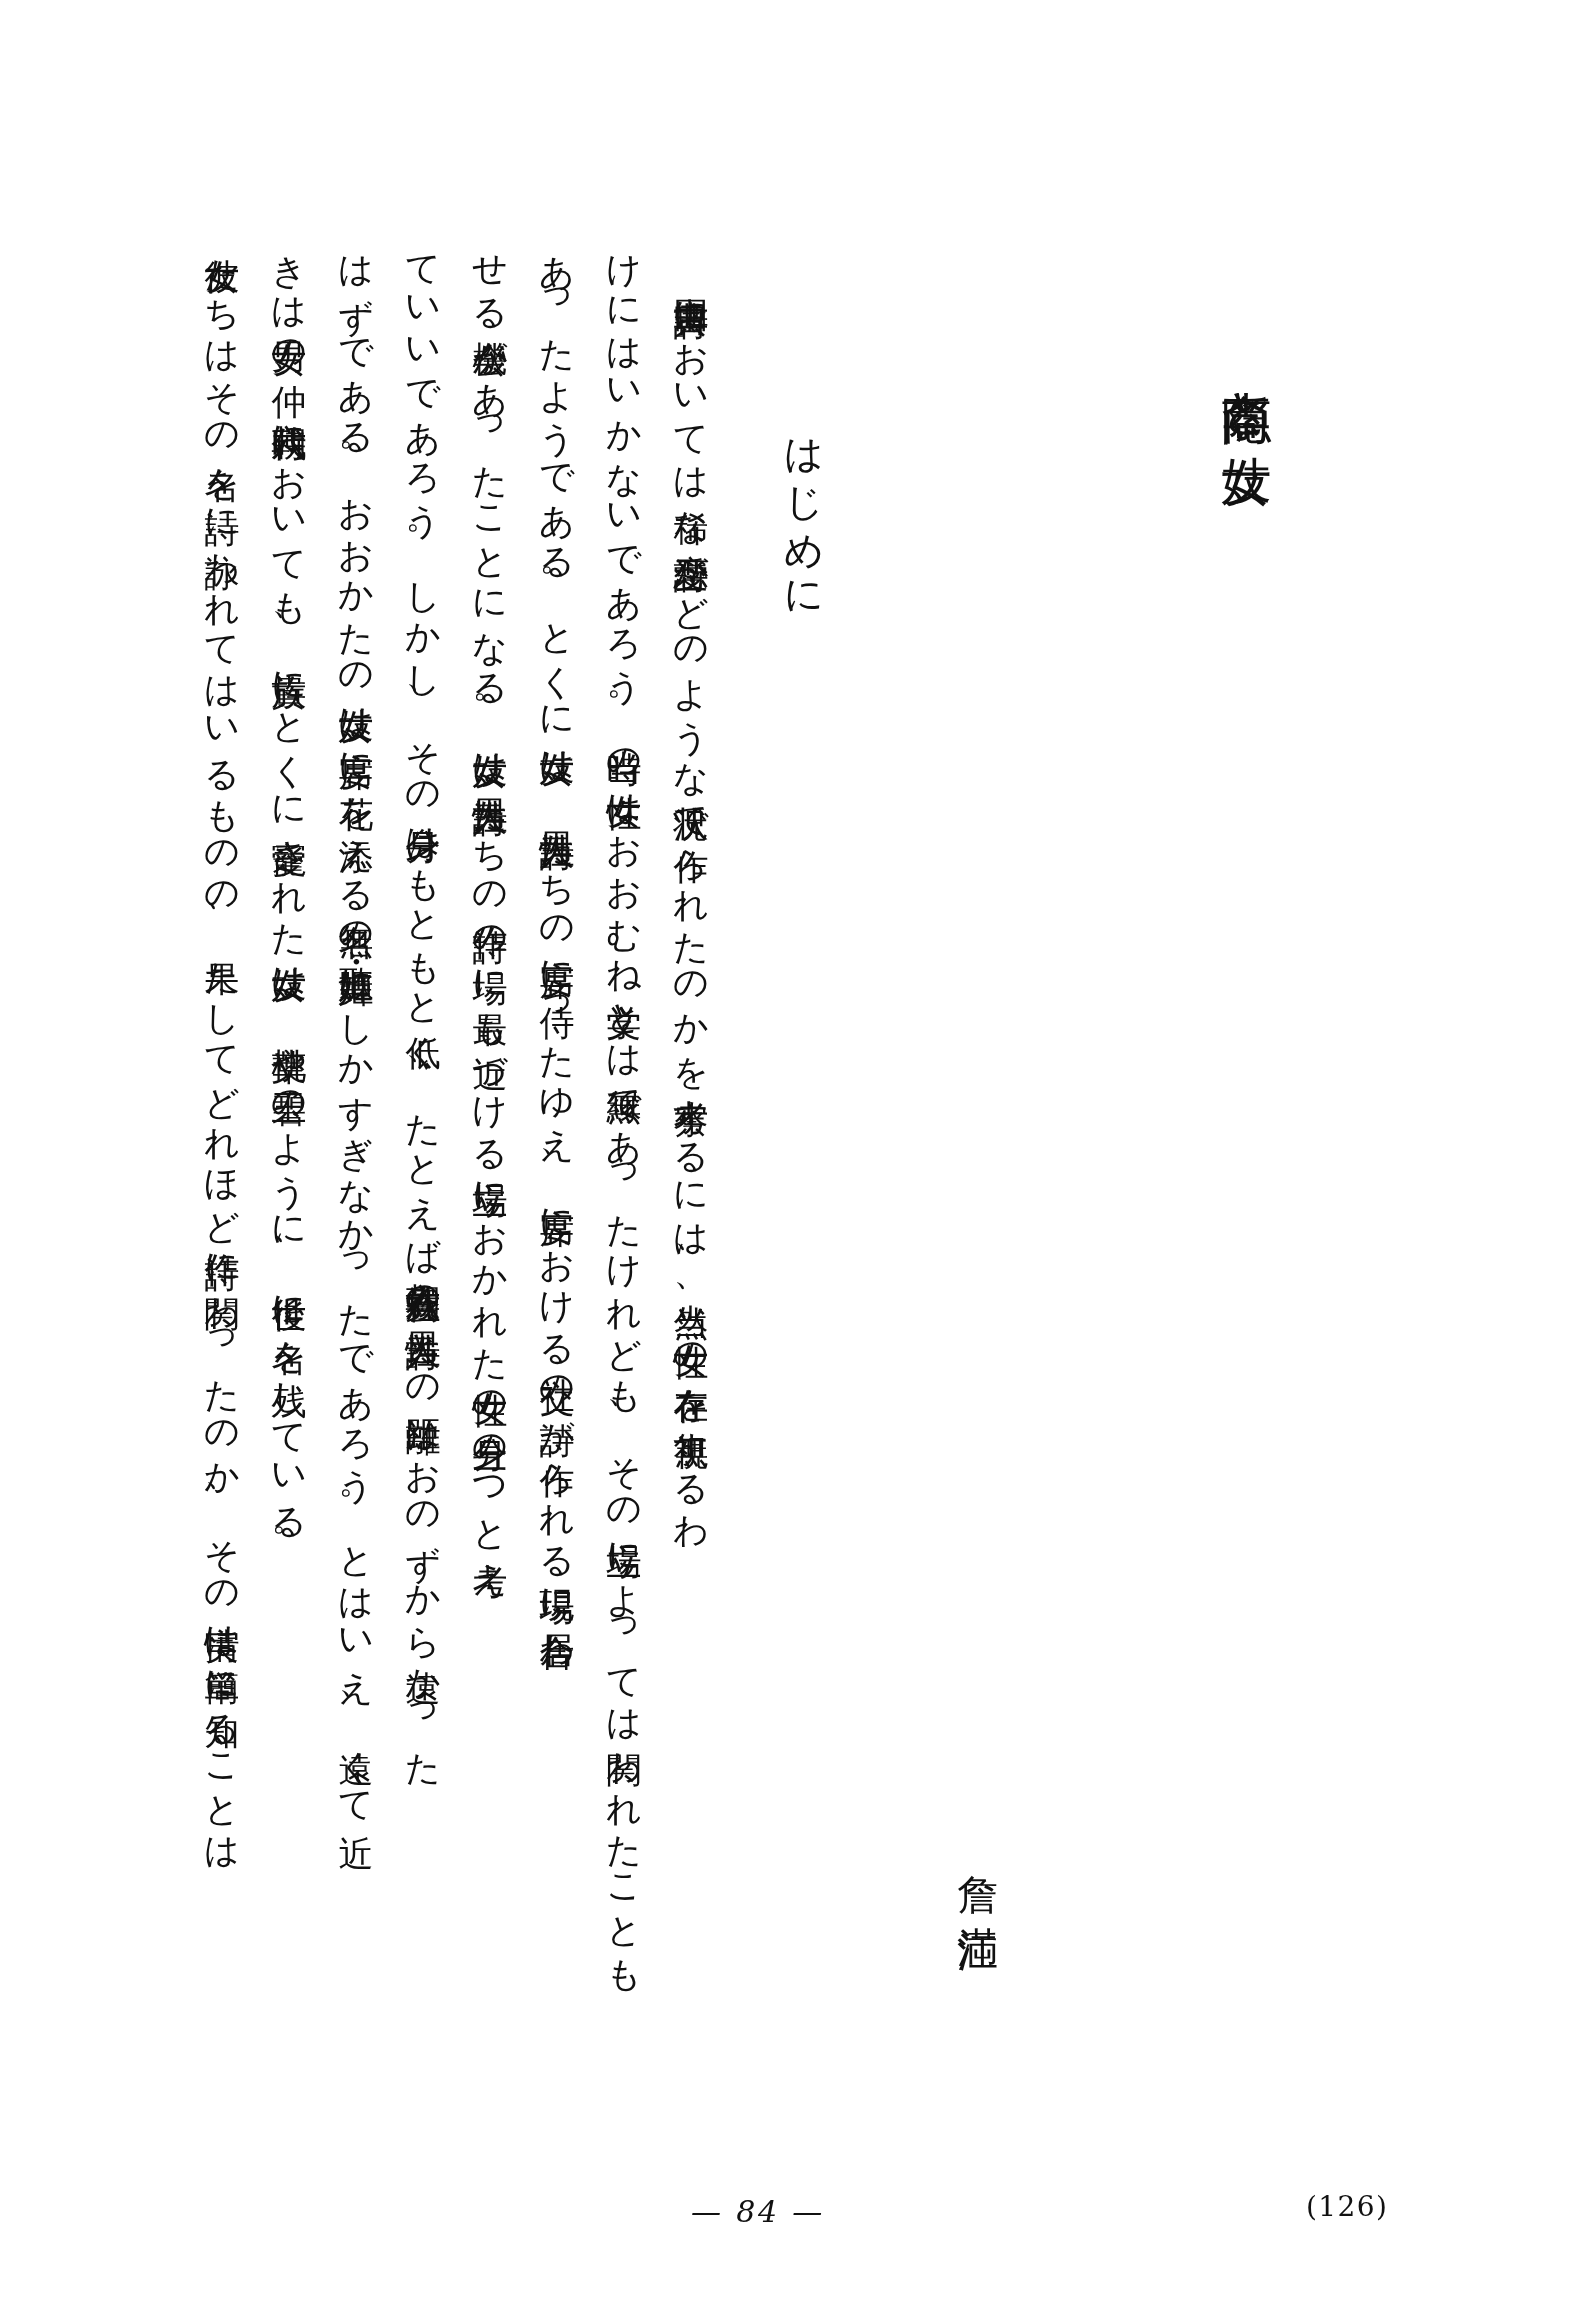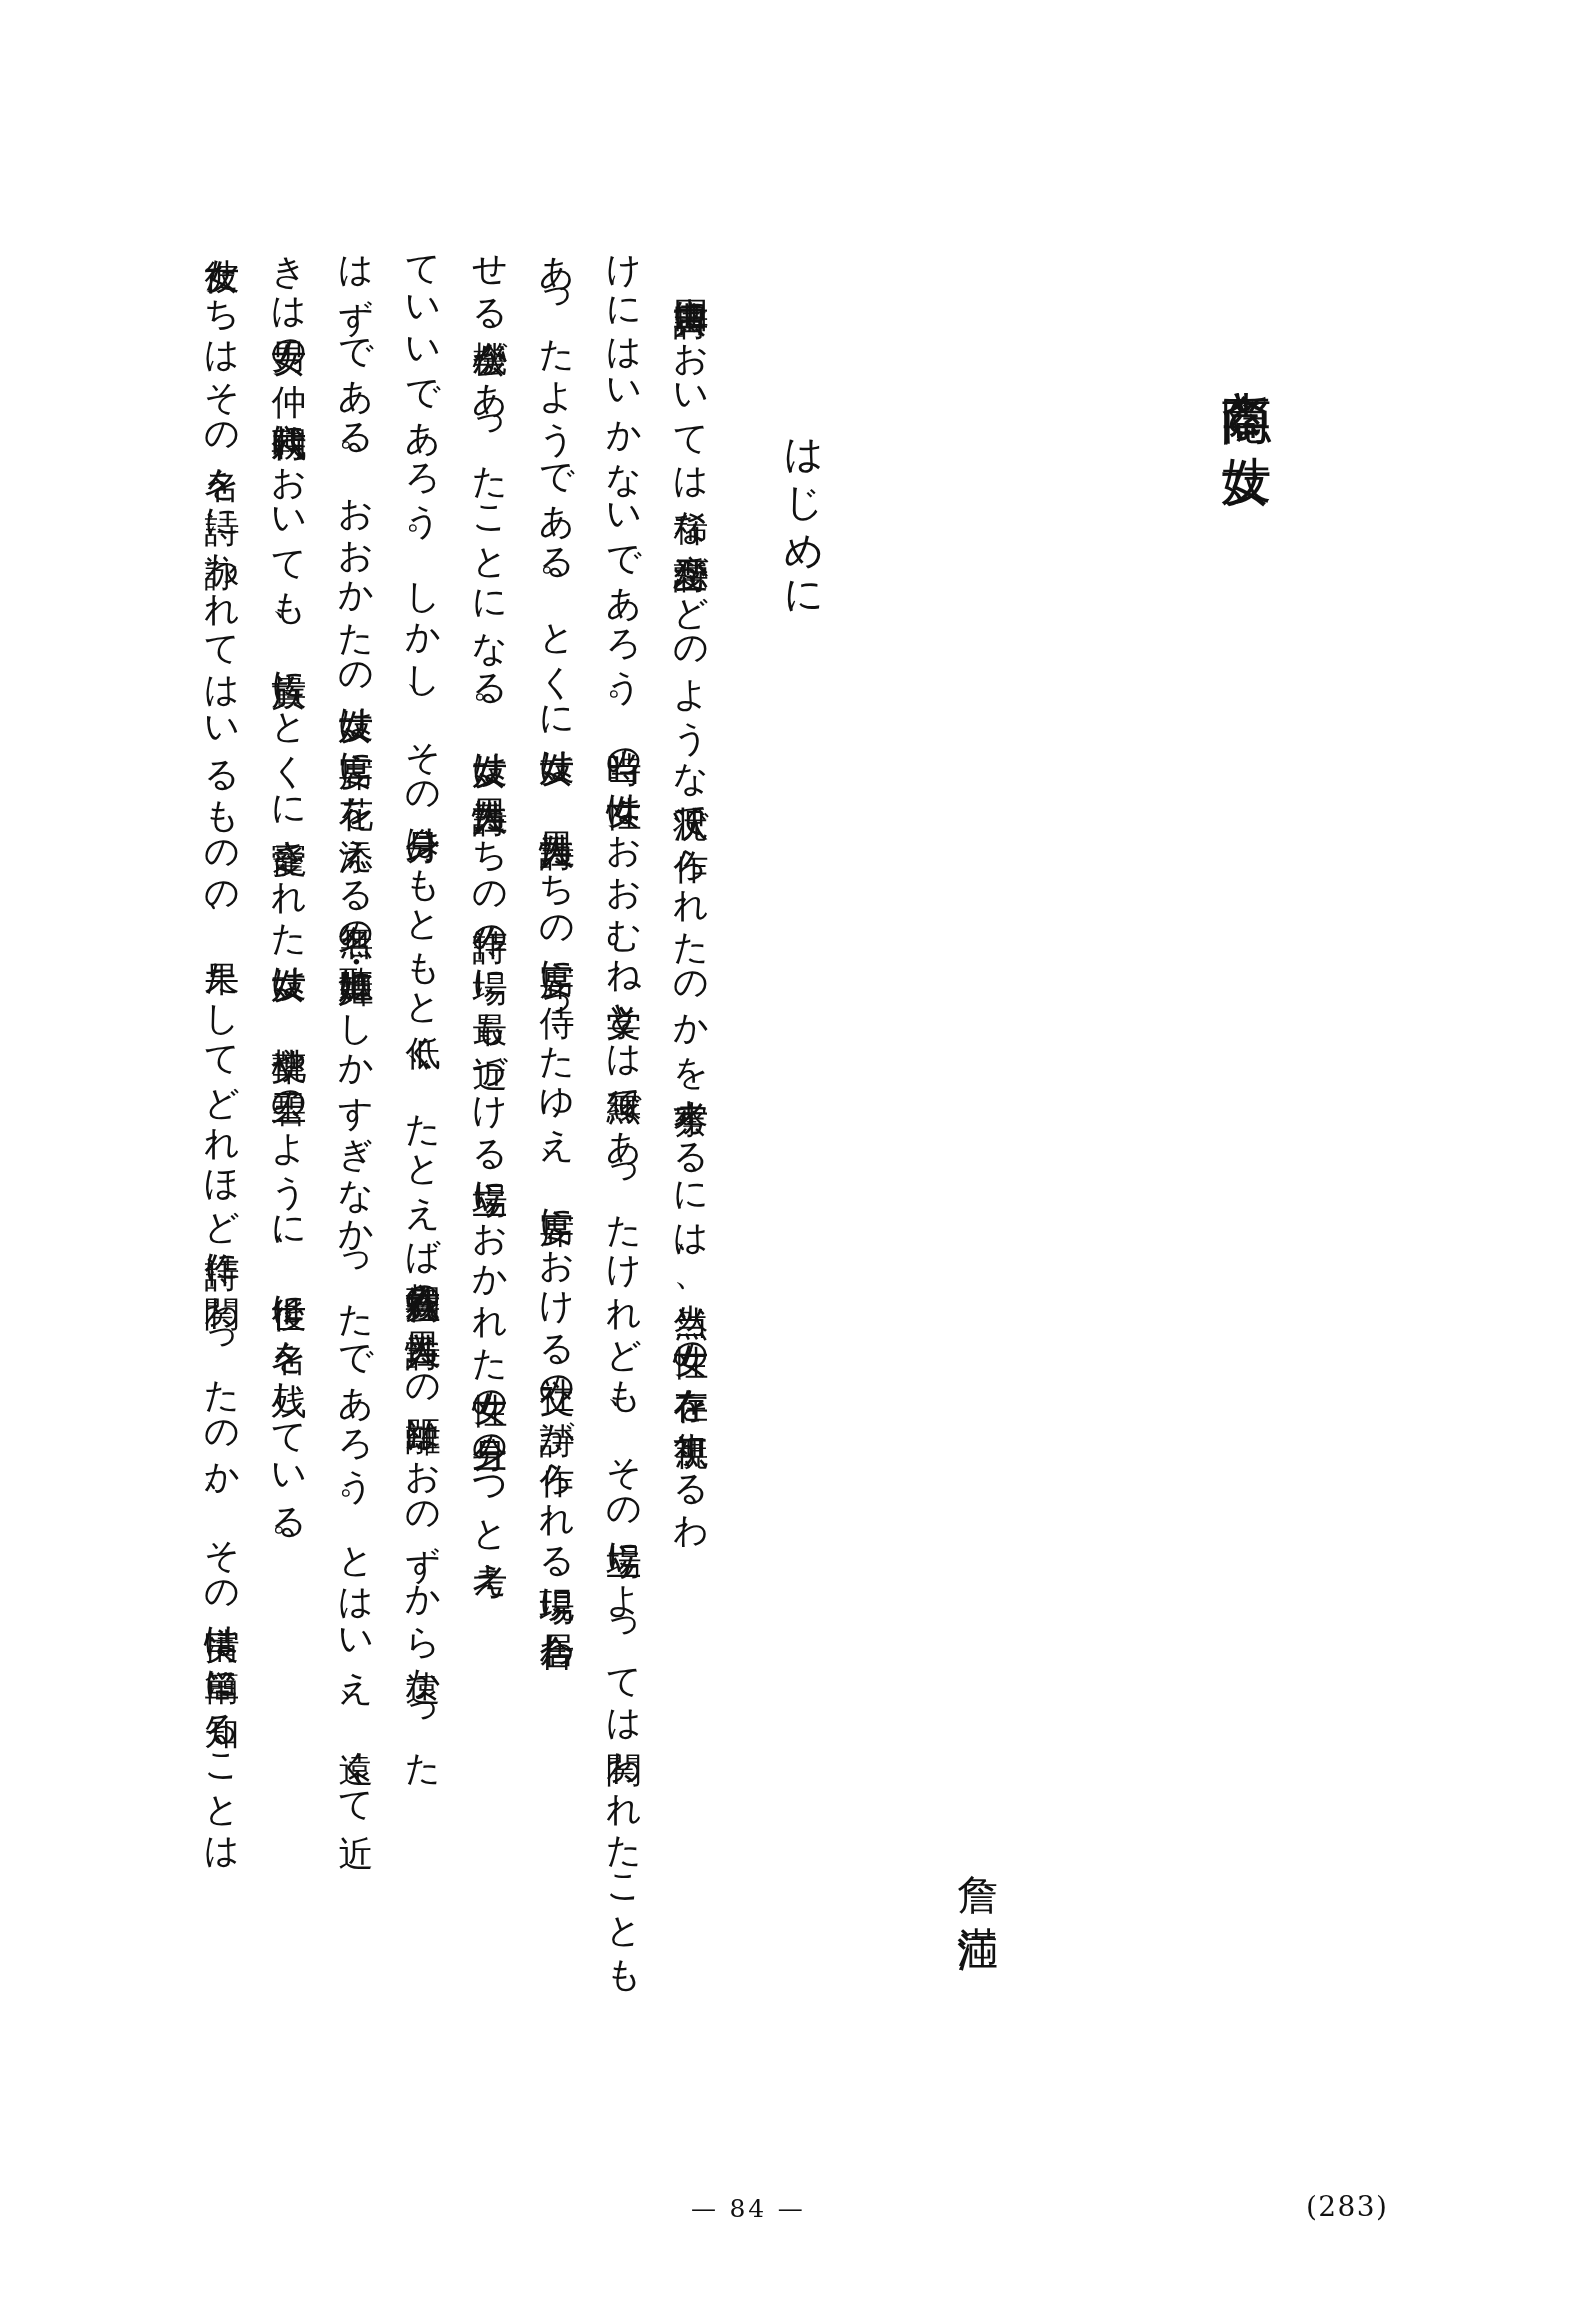--- a/index.html
+++ b/index.html
@@ -55,22 +55,23 @@
   .bodytext .col {
     display: block;
   }
   .bodytext .col.indent {
     text-indent: 39px;
   }
   .footer-center {
     position: absolute;
     top: 2194px;
     left: 691px;
-    font-size: 25px;
+    font-size: 30px;
     letter-spacing: 2.8px;
+    font-style: italic;
   }
   .footer-right {
     position: absolute;
     top: 2190px;
     left: 1306px;
     font-size: 28px;
     letter-spacing: 1.4px;
   }
 </style>
 </head>
@@ -90,16 +91,16 @@
     <div class="col">あったようである。とくに妓女は、男性詩人たちの宴席に侍ったゆえ、宴席における社交の詩が作られる現場に居合わ</div>
     <div class="col">せる機会があったことになる。妓女は男性詩人たちの作詩の場に最も近づける立場におかれた女性の身分の一つと考え</div>
     <div class="col">ていいであろう。しかし、その身分はもともと低く、たとえば六朝貴族社会の男性詩人との距離はおのずから遠かった</div>
     <div class="col">はずである。おおかたの妓女は宴席に花を添える無名の歌姫・舞姫にしかすぎなかったであろう。とはいえ、遠くて近</div>
     <div class="col">きは男女の仲、六朝時代においても、貴族にとくに寵愛された妓女は、桃葉や碧玉のように、後世に名を残している。</div>
     <div class="col">彼女たちはその名を詩に詠われてはいるものの、果たしてどれほど作詩に関わったのか、その実情は簡単に知ることは</div>
   </div>
 
   <div class="footer-center">— 84 —</div>
 
-  <div class="footer-right">(283)</div>
+  <div class="footer-right">(126)</div>
 
 </div>
 
 
 </body></html>

